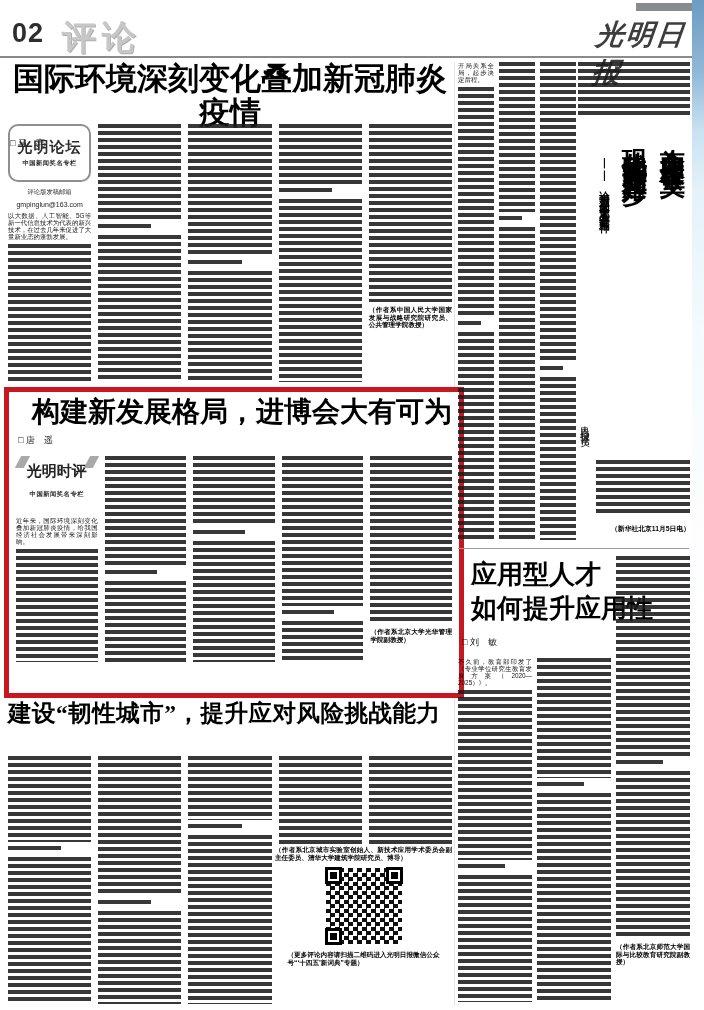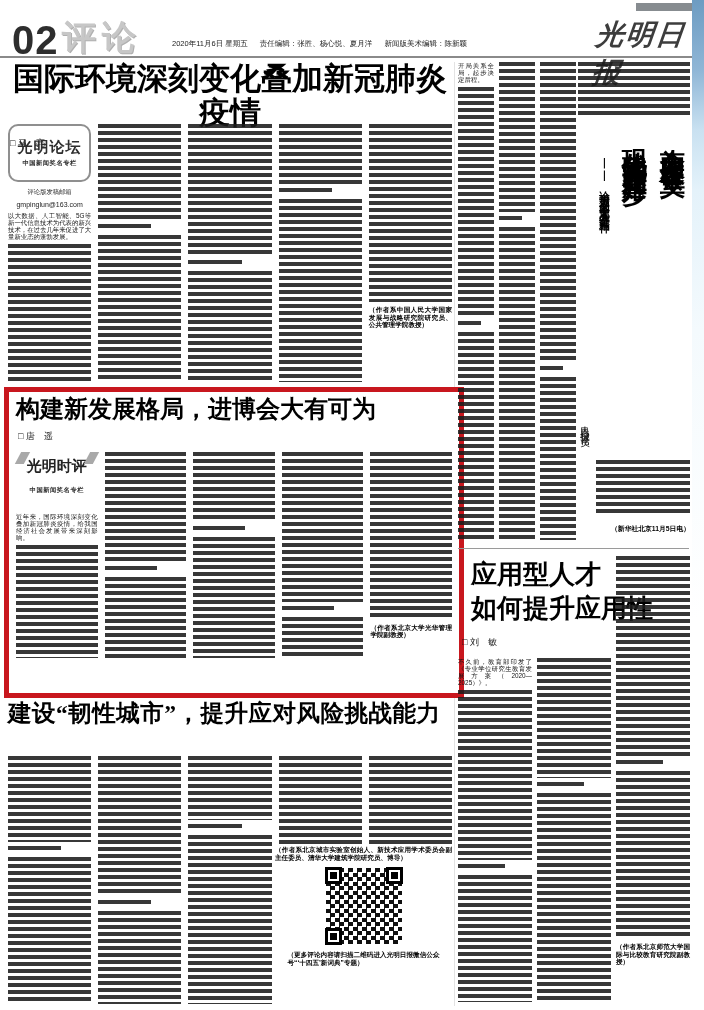--- a/index.html
+++ b/index.html
@@ -1,20 +1,20 @@
 <!DOCTYPE html>
 <html><head>
 <meta charset="utf-8">
 <style>
   html,body{margin:0;padding:0;background:#fff;}
   #canvas{position:relative;width:704px;height:1010px;background:#ffffff;overflow:hidden;
           font-family:"Liberation Sans","DejaVu Sans",sans-serif;color:#111;}
 
   
-  .pagenum{position:absolute;left:12px;top:18px;font-size:40px;font-weight:bold;color:#2e2e2e;letter-spacing:1px;}
+  .pagenum{position:absolute;left:12px;top:18px;font-size:27px;font-weight:bold;color:#2e2e2e;letter-spacing:1px;}
   .section-title{position:absolute;left:62px;top:15px;font-size:34px;font-weight:900;color:#c7c7c7;
                  letter-spacing:6px;font-family:"Liberation Serif","DejaVu Serif",serif;text-shadow:1px 1px 0 #b0b0b0;}
   .dateline{position:absolute;left:172px;top:39px;font-size:7.5px;color:#222;white-space:nowrap;}
   .dateline span{margin-right:10px;}
   .masthead{position:absolute;left:594px;top:16px;font-size:28px;font-weight:bold;font-style:italic;
             font-family:"DejaVu Serif","Liberation Serif",serif;color:#3d3d3d;transform:skewX(-6deg);letter-spacing:2px;}
   .header-rule{position:absolute;left:0;top:56px;width:692px;height:2px;background:#8a8a8a;}
   .top-gray-bar{position:absolute;left:636px;top:3px;width:68px;height:8px;background:#878c90;}
   .edge-strip{position:absolute;left:692px;top:0;width:12px;height:1010px;
               background:linear-gradient(to bottom,#6d9cc2 0,#8fb6d6 70px,#c9e1f1 130px,#e4f2fa 190px,#f4fafd 330px,#ffffff 620px);}
@@ -40,21 +40,21 @@
             align-items:center;justify-content:center;gap:2px;}
   .logo-box .logo-name{font-size:15px;font-weight:900;color:#2d2d2d;letter-spacing:1px;
                        font-family:"Liberation Serif",serif;}
   .logo-sub{font-size:6.3px;font-weight:bold;color:#333;letter-spacing:.5px;}
   .mail-label{font-size:6.3px;text-align:center;color:#222;margin-top:2px;}
   .mail-addr{font-size:7px;text-align:center;color:#222;}
 
   
   .artB{position:absolute;left:4px;top:387px;width:436px;height:291px;border:5px solid #c8171e;
         background:#fff;padding:4px 7px 6px 7px;}
-  .artB .headline{font-size:24px;text-align:left;line-height:1.12;}
+  .artB .headline{font-size:28px;text-align:right;line-height:1.12;}
   .artB .byline{margin:7px 0 0 2px;}
   .artB .cols{margin-top:9px;height:206px;}
   .shiping-logo{position:relative;height:30px;display:flex;align-items:center;justify-content:center;}
   .shiping-logo .logo-name{font-size:15px;font-weight:900;color:#222;font-family:"Liberation Serif",serif;}
   .quote-mark{position:absolute;width:9px;height:12px;background:#a9a9a9;transform:skewX(-28deg);}
   .quote-mark.tl{left:2px;top:0;}
   .quote-mark.br{right:2px;top:0;}
 
   
   .artC{position:absolute;left:8px;top:700px;width:444px;height:305px;}
@@ -97,25 +97,20 @@
 </style>
 </head>
 <body>
 
 <div id="canvas">
 
   <div class="top-gray-bar"></div>
   <div class="edge-strip"></div>
   <div class="pagenum">02</div>
   <div class="section-title">评论</div>
-  <div class="dateline">
-    <span>2020年11月6日 星期五</span>
-    <span>责任编辑：张胜、杨心悦、夏月洋</span>
-    <span>新闻版美术编辑：陈新颖</span>
-  </div>
   <div class="masthead">光明日报</div>
   <div class="header-rule"></div>
   <div class="v-hairline"></div>
 
   <div class="artA">
     <div class="headline">国际环境深刻变化叠加新冠肺炎疫情</div>
     <div class="byline">□ 马　亮</div>
     <div class="cols">
       <div class="col">
         <div class="logo-box">

